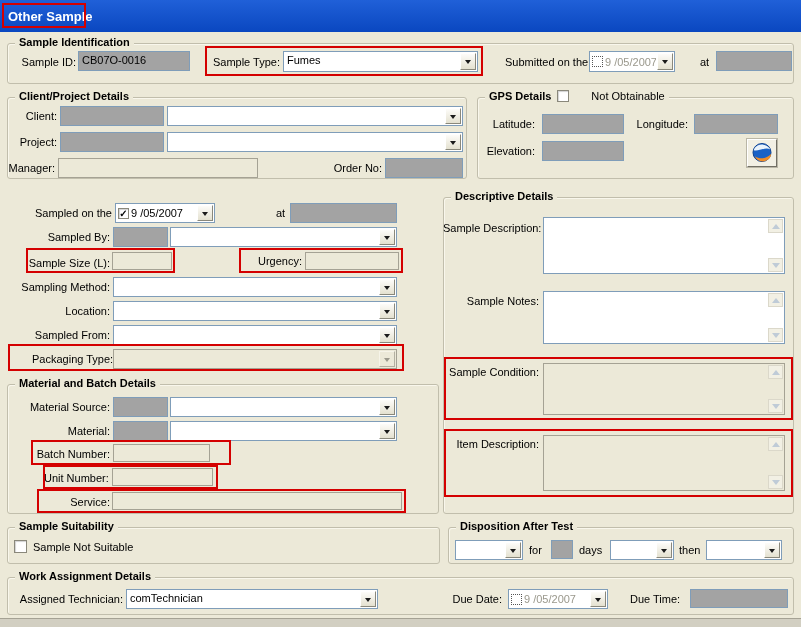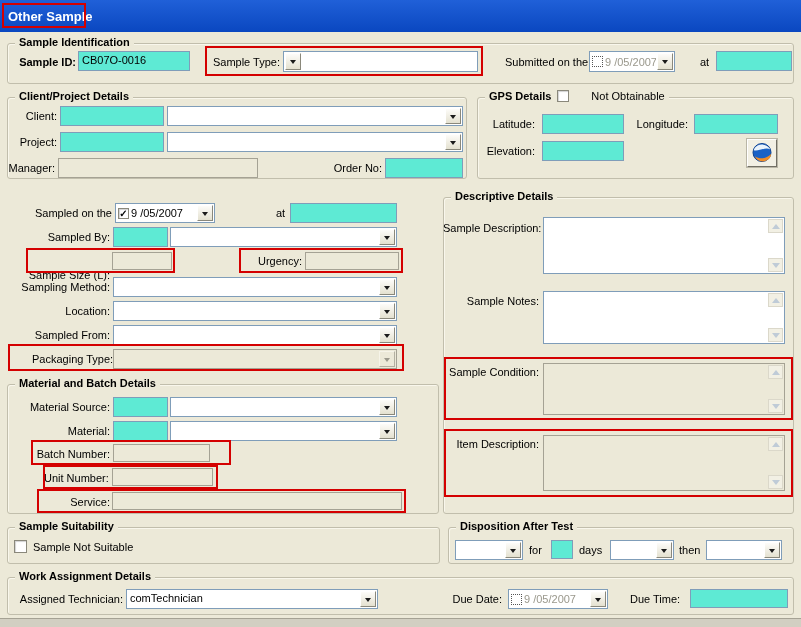--- a/index.html
+++ b/index.html
@@ -26,21 +26,21 @@
   .ttl {
     position:absolute; top:-8px; left:7px; background:#ece9d8;
     font-weight:bold; font-size:11px; padding:0 4px; white-space:nowrap;
     display:flex; align-items:center; gap:6px;
   }
   
   .lbl { position:absolute; font-size:11px; white-space:nowrap; text-align:right; }
   .lbl-l { position:absolute; font-size:11px; white-space:nowrap; text-align:left; }
   
   .tb {
-    position:absolute; background:#5eead4; border:1px solid #7f9db9;
+    position:absolute; background:#a3a3a3; border:1px solid #7f9db9;
     font-size:11px; padding:2px 3px 0 3px; overflow:hidden; white-space:nowrap;
   }
   .tb.dis { background:#ece9d8; border-color:#a5a294; color:#6b6b6b; }
   
   .combo {
     position:absolute; background:#fff; border:1px solid #7f9db9;
     display:flex; align-items:stretch;
   }
   .combo .val { flex:1; font-size:11px; padding:2px 3px 0 3px; overflow:hidden; white-space:nowrap; }
   .cbtn {
@@ -101,25 +101,26 @@
 <div id="screen">
 
   <div class="titlebar">
     <span class="t">Other Sample</span>
   </div>
   <div class="redbox" style="left:2px; top:3px; width:84px; height:25px;"></div>
 
   <div class="grp" style="left:7px; top:43px; width:787px; height:41px;">
     <div class="ttl">Sample Identification</div>
   </div>
-  <div class="lbl" style="left:10px; top:56px; width:66px;font-weight:bold;">Sample ID:</div>
+  <div class="lbl" style="left:10px; top:56px; width:66px;">Sample ID:</div>
   <div class="tb" style="left:78px; top:51px; width:112px; height:20px;">CB07O-0016</div>
   <div class="redbox" style="left:205px; top:46px; width:278px; height:30px;"></div>
   <div class="lbl" style="left:210px; top:56px; width:70px;">Sample Type:</div>
   <div class="combo" style="left:283px; top:51px; width:195px; height:21px;">
+    <span class="val">Fumes</span>
     <span class="cbtn">
         <span class="tri"></span>
       </span>
   </div>
   <div class="lbl-l" style="left:505px; top:56px;">Submitted on the</div>
   <div class="dtp" style="left:589px; top:51px; width:86px; height:21px;">
     <span class="mchk dotted"></span>
     <span class="val gray">9 /05/2007</span>
     <span class="cbtn" style="align-self:stretch;">
         <span class="tri"></span>
@@ -186,21 +187,21 @@
   <div class="tb" style="left:290px; top:203px; width:107px; height:20px;"></div>
   <div class="lbl" style="left:8px; top:231px; width:102px;">Sampled By:</div>
   <div class="tb" style="left:113px; top:227px; width:55px; height:20px;"></div>
   <div class="combo" style="left:170px; top:227px; width:227px; height:20px;">
     <span class="val"></span>
     <span class="cbtn">
         <span class="tri"></span>
       </span>
   </div>
   <div class="redbox" style="left:26px; top:248px; width:149px; height:25px;"></div>
-  <div class="lbl" style="left:28px; top:269px; width:82px;text-align:right;">Sample Size (L):</div>
+  <div class="lbl" style="left:28px; top:257px; width:82px;text-align:right;">Sample Size (L):</div>
   <div class="tb dis" style="left:112px; top:252px; width:60px; height:18px;"></div>
   <div class="redbox" style="left:239px; top:248px; width:164px; height:25px;"></div>
   <div class="lbl" style="left:245px; top:255px; width:57px;">Urgency:</div>
   <div class="tb dis" style="left:305px; top:252px; width:94px; height:18px;"></div>
   <div class="lbl" style="left:8px; top:281px; width:102px;">Sampling Method:</div>
   <div class="combo" style="left:113px; top:277px; width:284px; height:20px;">
     <span class="val"></span>
     <span class="cbtn">
         <span class="tri"></span>
       </span>

